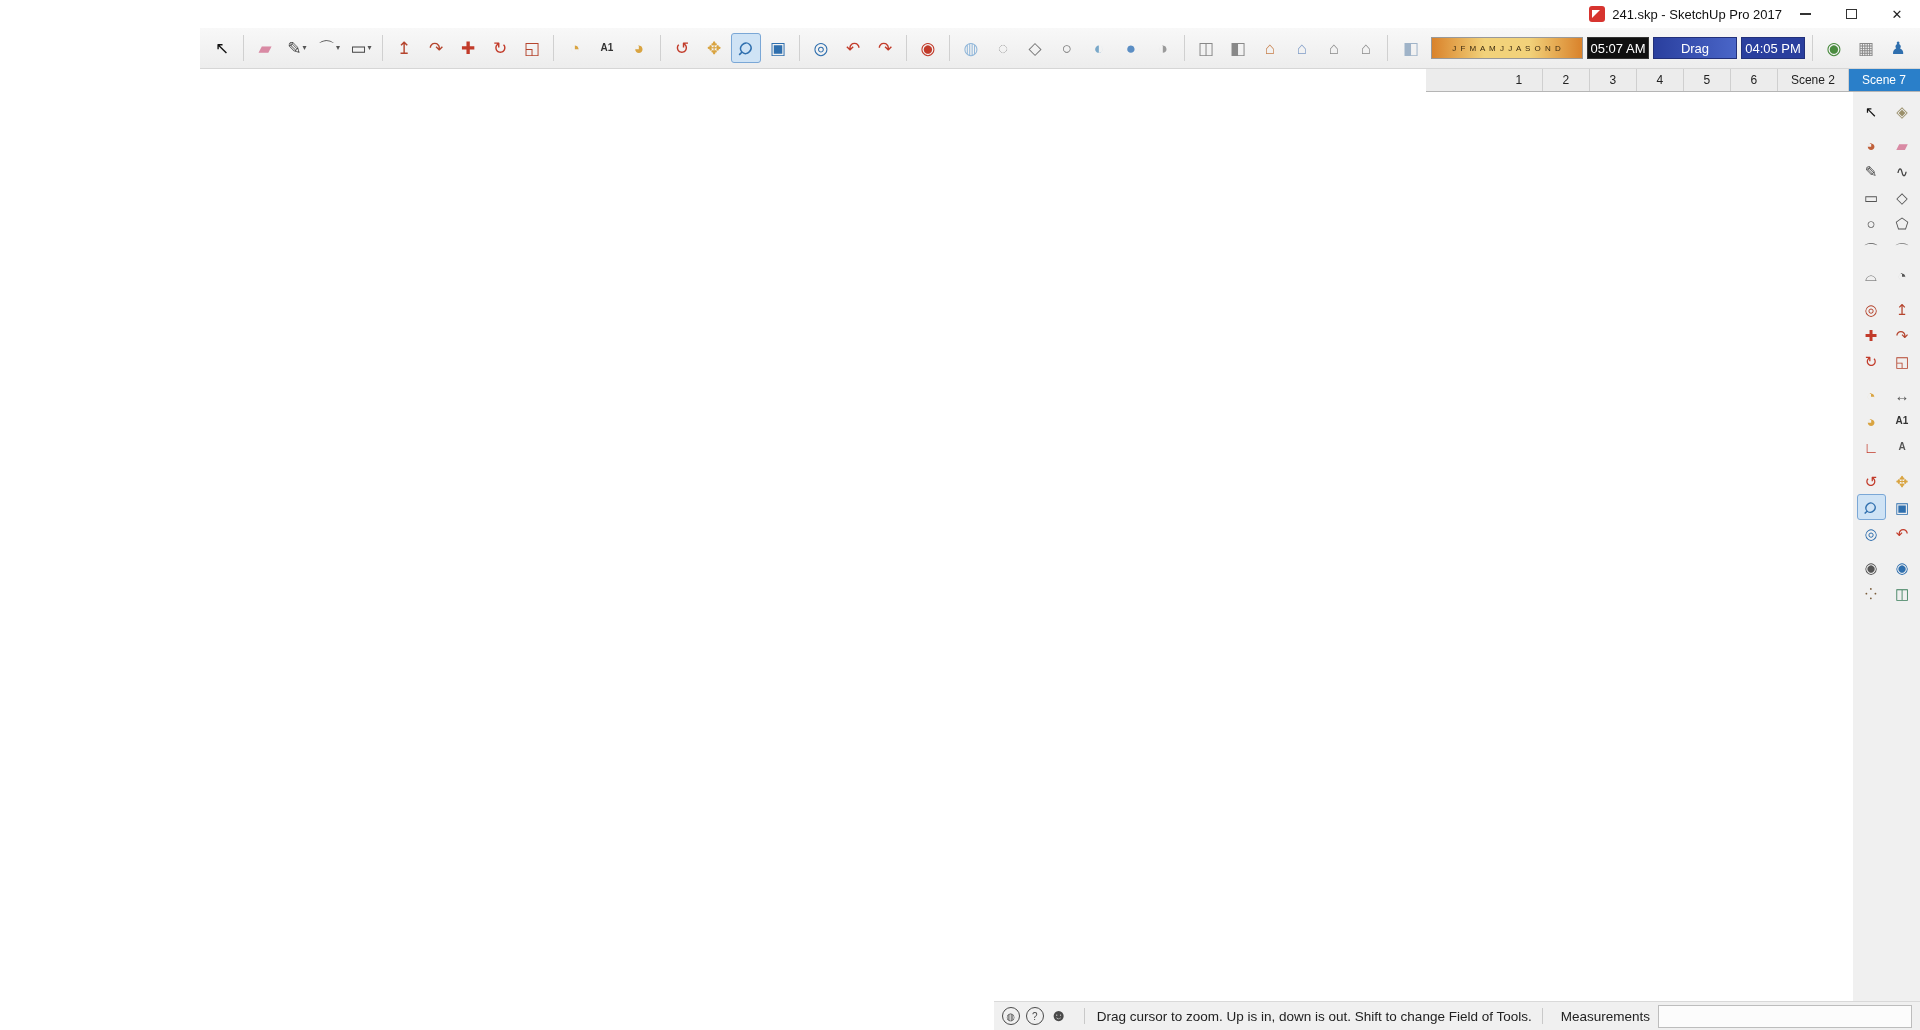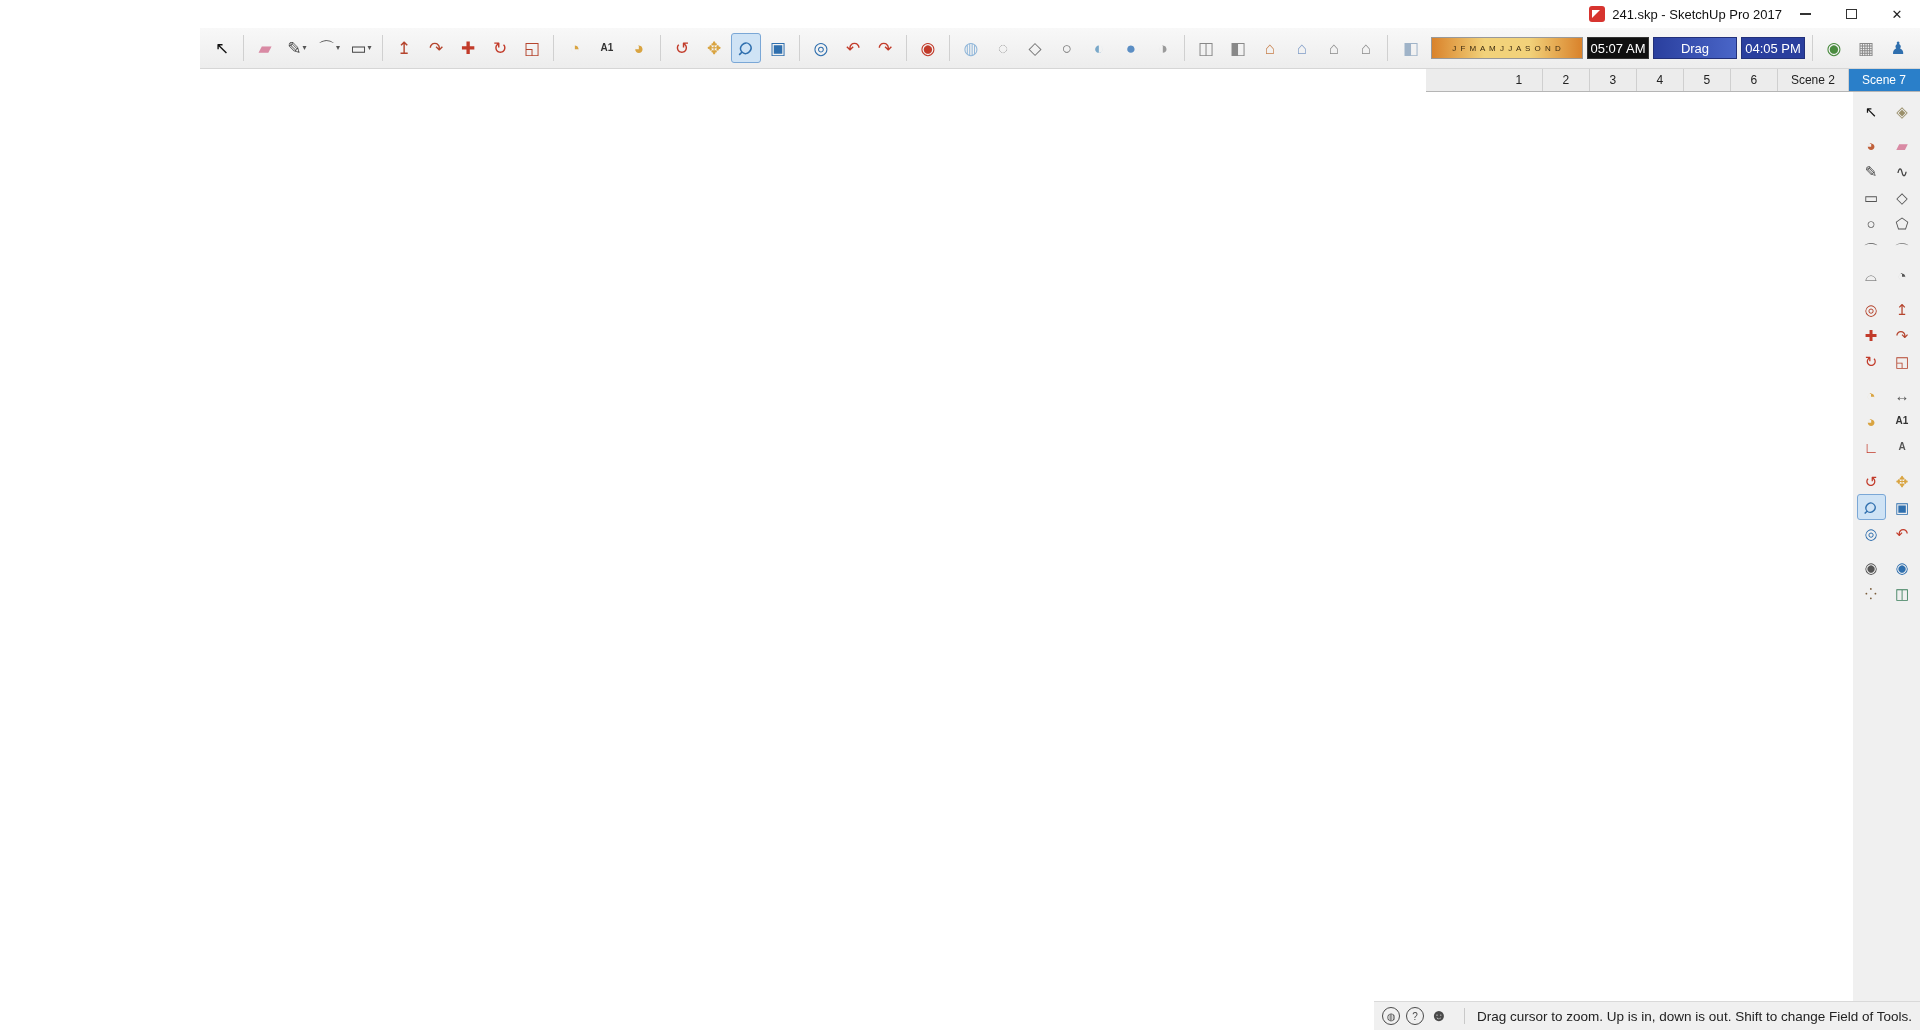--- a/index.html
+++ b/index.html
@@ -665,14 +665,19 @@
   </div>
 
   <div class="statusbar">
     <span id="sb-icons" style="display:flex;align-items:center;">
         <span class="sb-icon">◍</span>
         <span class="sb-icon">?</span>
         <span class="sb-icon person">☻</span>
       </span>
     <span class="sb-div"></span>
     <span class="sb-msg">Drag cursor to zoom.  Up is in, down is out. Shift to change Field of Tools.</span>
+    <span class="measure">
+      <span class="sb-div"></span>
+      <span>Measurements</span>
+      <input class="measure-input" type="text" value="" style="">
+    </span>
   </div>
 </div>
 
 </body></html>

